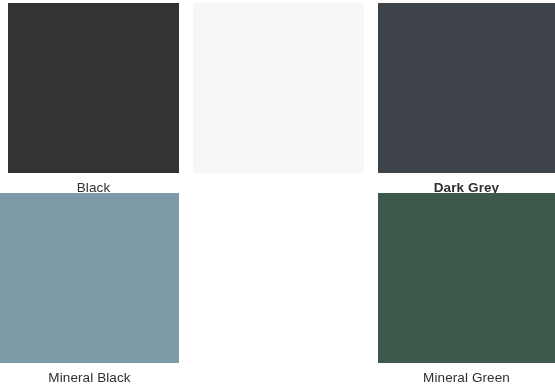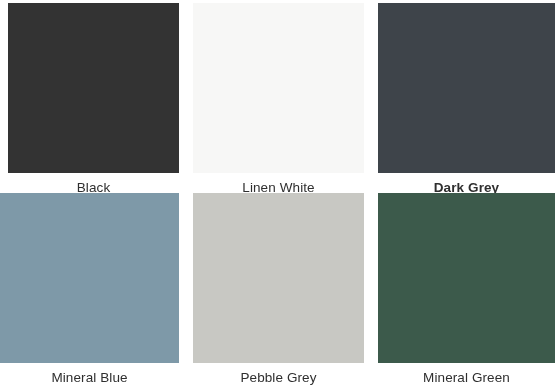--- a/index.html
+++ b/index.html
@@ -65,36 +65,31 @@
 
 <div id="palette-grid">
 
   <div class="swatch-cell cell-r1 col1-r1">
     <div class="swatch-chip" style="background-color: rgb(51, 51, 51);"></div>
     <div class="swatch-label" style="color: rgb(47, 47, 47);">Black</div>
   </div>
 
   <div class="swatch-cell cell-r1 col2-r1">
     <div class="swatch-chip" style="background-color: rgb(247, 247, 246);"></div>
-    <div class="swatch-label" style="color: rgb(47, 47, 47);">Linen White</div>
   </div>
 
   <div class="swatch-cell cell-r1 col3-r1">
     <div class="swatch-chip" style="background-color: rgb(62, 68, 74);"></div>
     <div class="swatch-label" style="color: rgb(47, 47, 47);">Dark Grey</div>
   </div>
 
   <div class="swatch-cell cell-r2 col1-r2">
     <div class="swatch-chip" style="background-color: rgb(126, 153, 168);"></div>
-    <div class="swatch-label" style="color: rgb(47, 47, 47);">Mineral Blue</div>
+    <div class="swatch-label" style="color: rgb(47, 47, 47);">Mineral Black</div>
   </div>
 
-  <div class="swatch-cell cell-r2 col2-r2">
-    <div class="swatch-chip" style="background-color: rgb(200, 200, 195);"></div>
-    <div class="swatch-label" style="color: rgb(47, 47, 47);">Pebble Grey</div>
-  </div>
 
   <div class="swatch-cell cell-r2 col3-r2">
     <div class="swatch-chip" style="background-color: rgb(60, 90, 75);"></div>
     <div class="swatch-label" style="color: rgb(47, 47, 47);">Mineral Green</div>
   </div>
 
 </div>
 
 </body></html>

